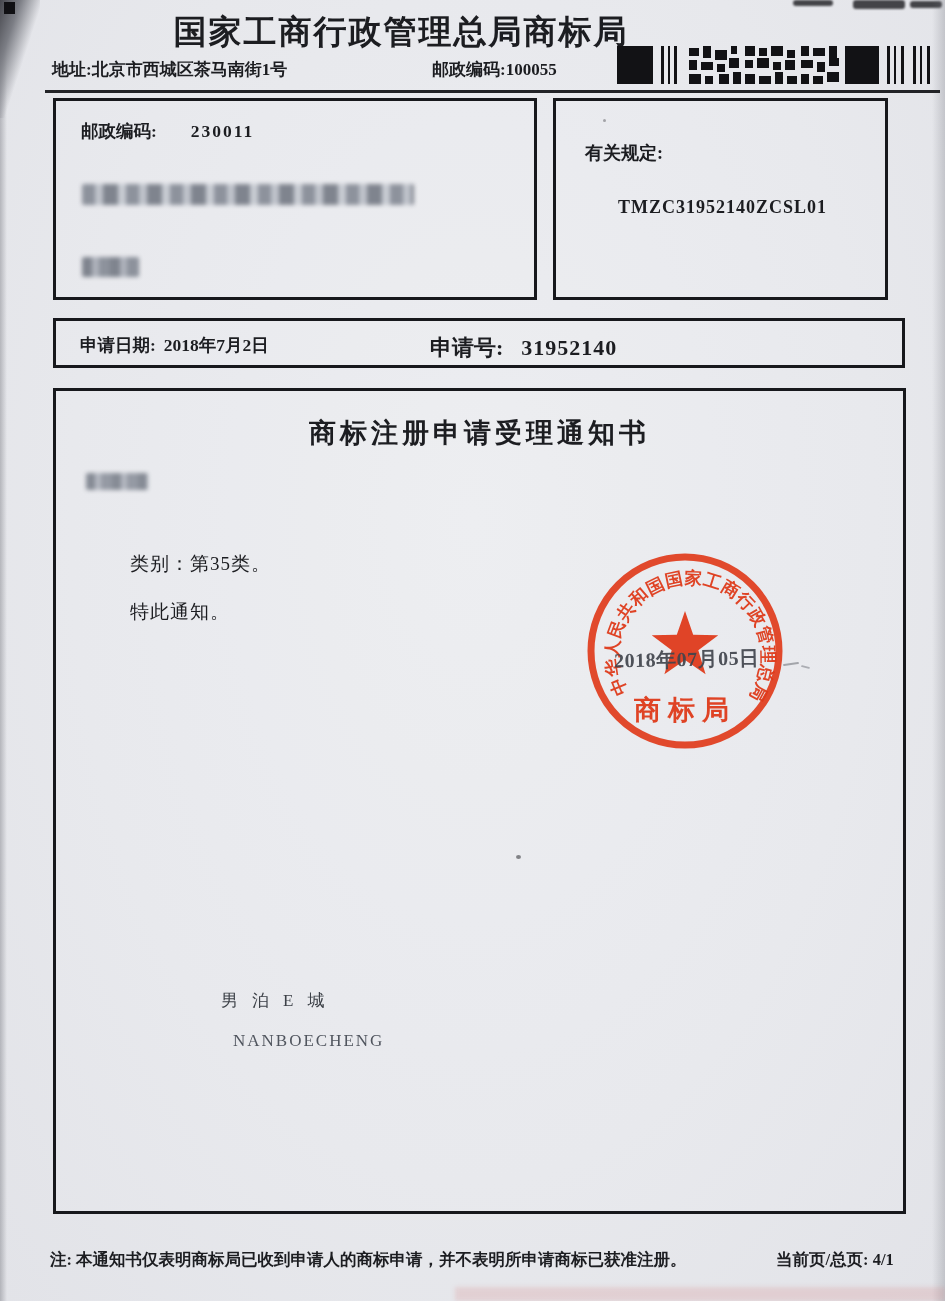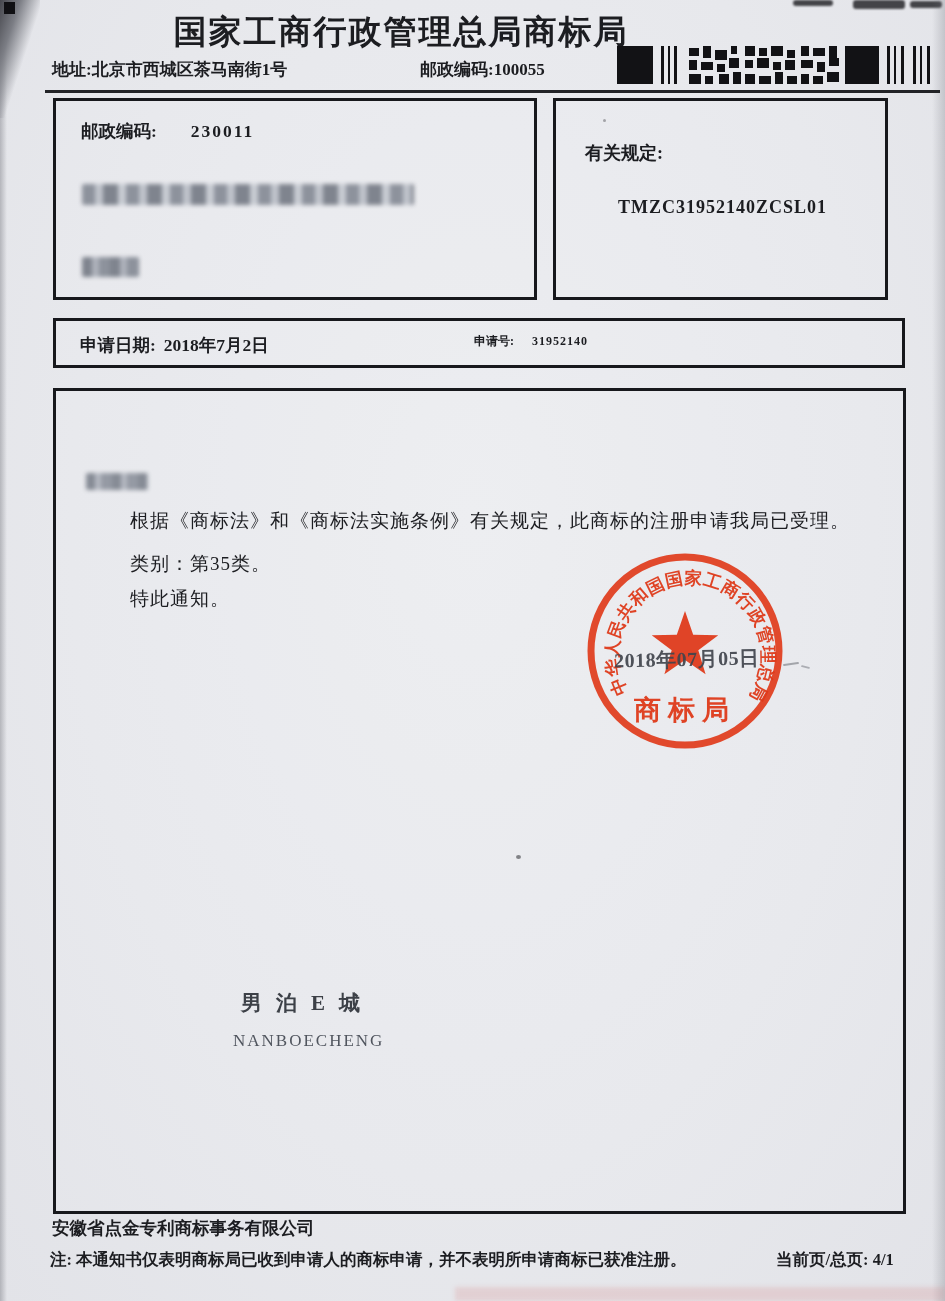--- a/index.html
+++ b/index.html
@@ -19,49 +19,49 @@
   .smudge.s2{left:853px;top:0;width:52px;height:9px;}
   .smudge.s3{left:910px;top:1px;width:32px;height:7px;}
   .edge-right{position:absolute;right:0;top:0;width:13px;height:1301px;background:linear-gradient(to right,rgba(0,0,0,0),rgba(110,112,120,.28));}
   .smudge-bottom{position:absolute;left:455px;top:1287px;width:490px;height:14px;background:rgba(214,128,128,.22);filter:blur(2px);}
   .speck1{position:absolute;left:516px;top:855px;width:5px;height:4px;background:#4a4b50;border-radius:50%;opacity:.7;}
   .speck2{position:absolute;left:603px;top:119px;width:3px;height:3px;background:#6a6b70;border-radius:50%;opacity:.6;}
   
   .org-title{position:absolute;left:0;top:10px;width:802px;text-align:center;font-size:33px;font-weight:700;letter-spacing:2px;}
   .addr-row{position:absolute;left:52px;top:58px;width:860px;font-size:17px;font-weight:600;}
   .addr-label{position:absolute;left:0;top:0;white-space:nowrap;}
-  .postcode-label{position:absolute;left:368px;top:0;white-space:nowrap;}
+  .postcode-label{position:absolute;left:380px;top:0;white-space:nowrap;}
   .barcode{position:absolute;left:617px;top:46px;width:322px;height:42px;}
   .hrule{position:absolute;left:45px;top:90px;width:895px;height:3px;background:#222327;}
   
   .box{position:absolute;border:3px solid #17181c;background:rgba(255,255,255,.06);}
   .box-recipient{left:53px;top:98px;width:478px;height:196px;text-align:right;}
   .box-docnum{left:553px;top:98px;width:329px;height:196px;}
   .recip-postcode{position:absolute;left:25px;top:18px;font-size:17.5px;font-weight:600;}
   .recip-postcode .val{margin-left:34px;letter-spacing:2px;}
   .blur-block{position:absolute;border-radius:2px;filter:blur(2.2px);
     background:repeating-linear-gradient(90deg,#8d929c 0 13px,#bfc3cb 13px 21px,#7f848e 21px 36px,#c8ccd3 36px 44px);}
   .blur-addr{left:26px;top:83px;width:332px;height:21px;}
   .blur-name{left:26px;top:156px;width:57px;height:20px;background:repeating-linear-gradient(90deg,#7f848e 0 10px,#aeb2bb 10px 17px,#8d929c 17px 28px);}
   .docnum-label{position:absolute;left:29px;top:40px;font-size:18px;font-weight:600;}
   .docnum-value{position:absolute;left:62px;top:96px;font-size:18px;letter-spacing:1px;font-weight:600;}
   .box-datebar{left:53px;top:318px;width:846px;height:44px;}
   .app-date{position:absolute;left:24px;top:12px;font-size:17.5px;font-weight:600;}
   .app-date .val{margin-left:8px;}
-  .app-no{position:absolute;left:374px;top:12px;font-size:12px;font-weight:600;margin-left:44px;}
+  .app-no{position:absolute;left:374px;top:12px;font-size:22px;font-weight:600;}
   .app-no .val{margin-left:18px;letter-spacing:1px;}
   .box-main{left:53px;top:388px;width:847px;height:820px;}
   
   .notice-title{position:absolute;left:0;top:24px;width:100%;text-align:center;font-size:27px;font-weight:700;letter-spacing:4px;}
   .blur-applicant{left:30px;top:82px;width:62px;height:17px;background:repeating-linear-gradient(90deg,#868b95 0 9px,#b4b8c1 9px 15px,#959aa4 15px 26px);}
   .n-line{position:absolute;font-size:19px;letter-spacing:1px;white-space:nowrap;}
   .n-line1{left:74px;top:117px;}
   .n-line2{left:74px;top:160px;}
-  .n-line3{left:74px;top:195px;}
-  .tm-cn{position:absolute;left:185px;top:598px;font-size:21px;font-weight:700;letter-spacing:14px;color:#3c4047;}
+  .n-line3{left:74px;top:208px;}
+  .tm-cn{position:absolute;left:165px;top:598px;font-size:17px;font-weight:400;letter-spacing:14px;color:#3c4047;}
   .tm-en{position:absolute;left:145px;top:640px;font-size:17px;letter-spacing:2px;color:#50555e;margin-left:32px;}
   
   .seal{position:absolute;left:580px;top:546px;width:210px;height:210px;}
   .date-stamp{position:absolute;left:614px;top:646px;font-size:20px;font-weight:600;color:#41454d;letter-spacing:.5px;transform:rotate(-1.2deg);opacity:.92;white-space:nowrap;}
   .scribble{position:absolute;left:783px;top:657px;width:34px;height:14px;opacity:.55;}
   .scribble .l1{position:absolute;left:0;top:6px;width:16px;height:2px;background:#6a6d74;transform:rotate(-8deg);border-radius:2px;}
   .scribble .l2{position:absolute;left:18px;top:9px;width:9px;height:2px;background:#7a7d84;transform:rotate(14deg);border-radius:2px;}
   
   .agent-line{position:absolute;left:52px;top:1216px;font-size:17.5px;font-weight:600;}
   .note-row{position:absolute;left:50px;top:1249px;width:878px;font-size:16.5px;font-weight:600;}
@@ -157,22 +157,22 @@
   <div class="box box-datebar">
     <div class="app-date">
       <span>申请日期:</span><span class="val">2018年7月2日</span>
     </div>
     <div class="app-no">
       <span>申请号:</span><span class="val">31952140</span>
     </div>
   </div>
 
   <div class="box box-main">
+    <div class="notice-title">商标注册申请受理通知书</div>
     <div class="blur-block blur-applicant"></div>
-    <div class="n-line n-line1">根据《商标法》和《商标法实施条例》有关规定，此商标的注册申请我局已受理。</div>
     <div class="n-line n-line2">类别：第35类。</div>
     <div class="n-line n-line3">特此通知。</div>
     <div class="tm-cn">男泊E城</div>
     <div class="tm-en">NANBOECHENG</div>
   </div>
 
   <svg class="seal" viewBox="0 0 210 210" xmlns="http://www.w3.org/2000/svg">
     <defs>
       <path id="ringArc" d="M 47.65 146 A 72 72 0 1 1 172.35 146" fill="none"></path>
     </defs>
@@ -182,19 +182,18 @@
       <textPath href="#ringArc" startOffset="0">中华人民共和国国家工商行政管理总局</textPath>
     </text>
     <text x="105" y="173" text-anchor="middle" font-size="27" font-weight="bold" fill="#df3b1b" letter-spacing="7" opacity="0.95" font-family="'Liberation Serif','DejaVu Serif',serif">商标局</text>
   </svg>
   <div class="date-stamp">2018年07月05日</div>
   <div class="scribble">
     <div class="l1"></div>
       <div class="l2"></div>
   </div>
 
-  <div class="agent-line">安徽省点金专利商标事务有限公司</div>
   <div class="note-row">
     <span class="note-text">注: 本通知书仅表明商标局已收到申请人的商标申请，并不表明所申请商标已获准注册。</span>
     <span class="page-ind">当前页/总页: 4/1</span>
   </div>
 
 </div>
 
 </body></html>

